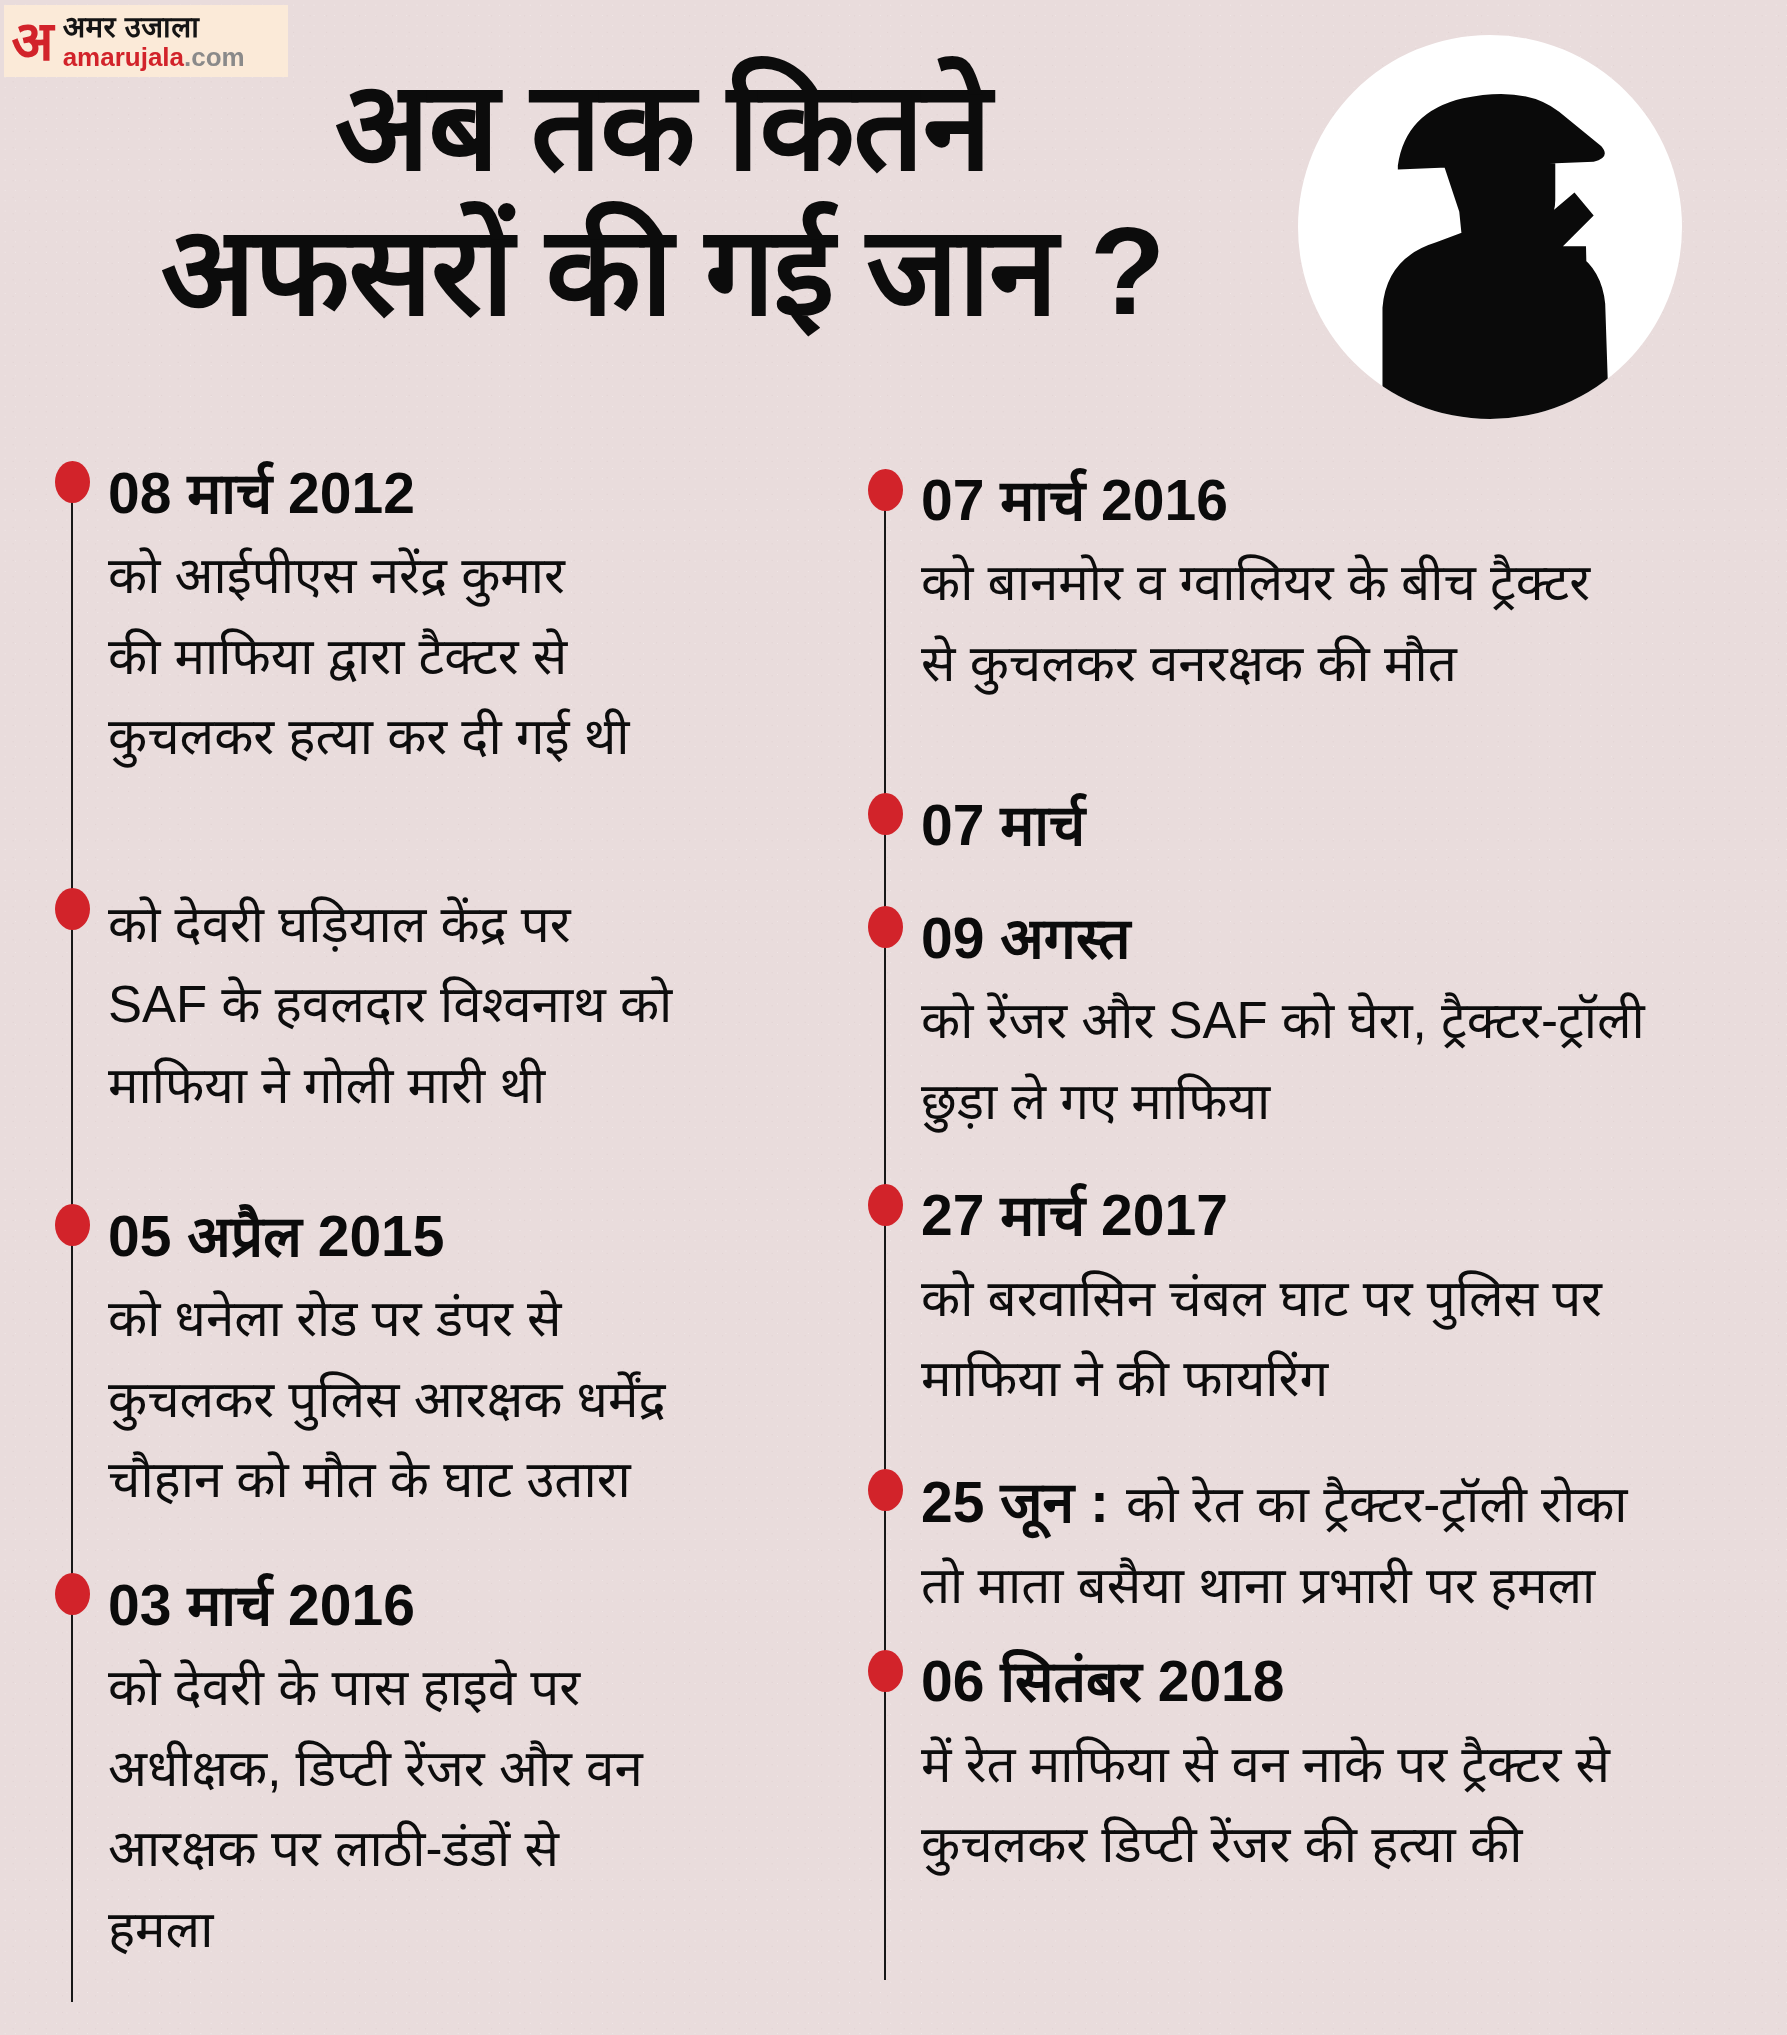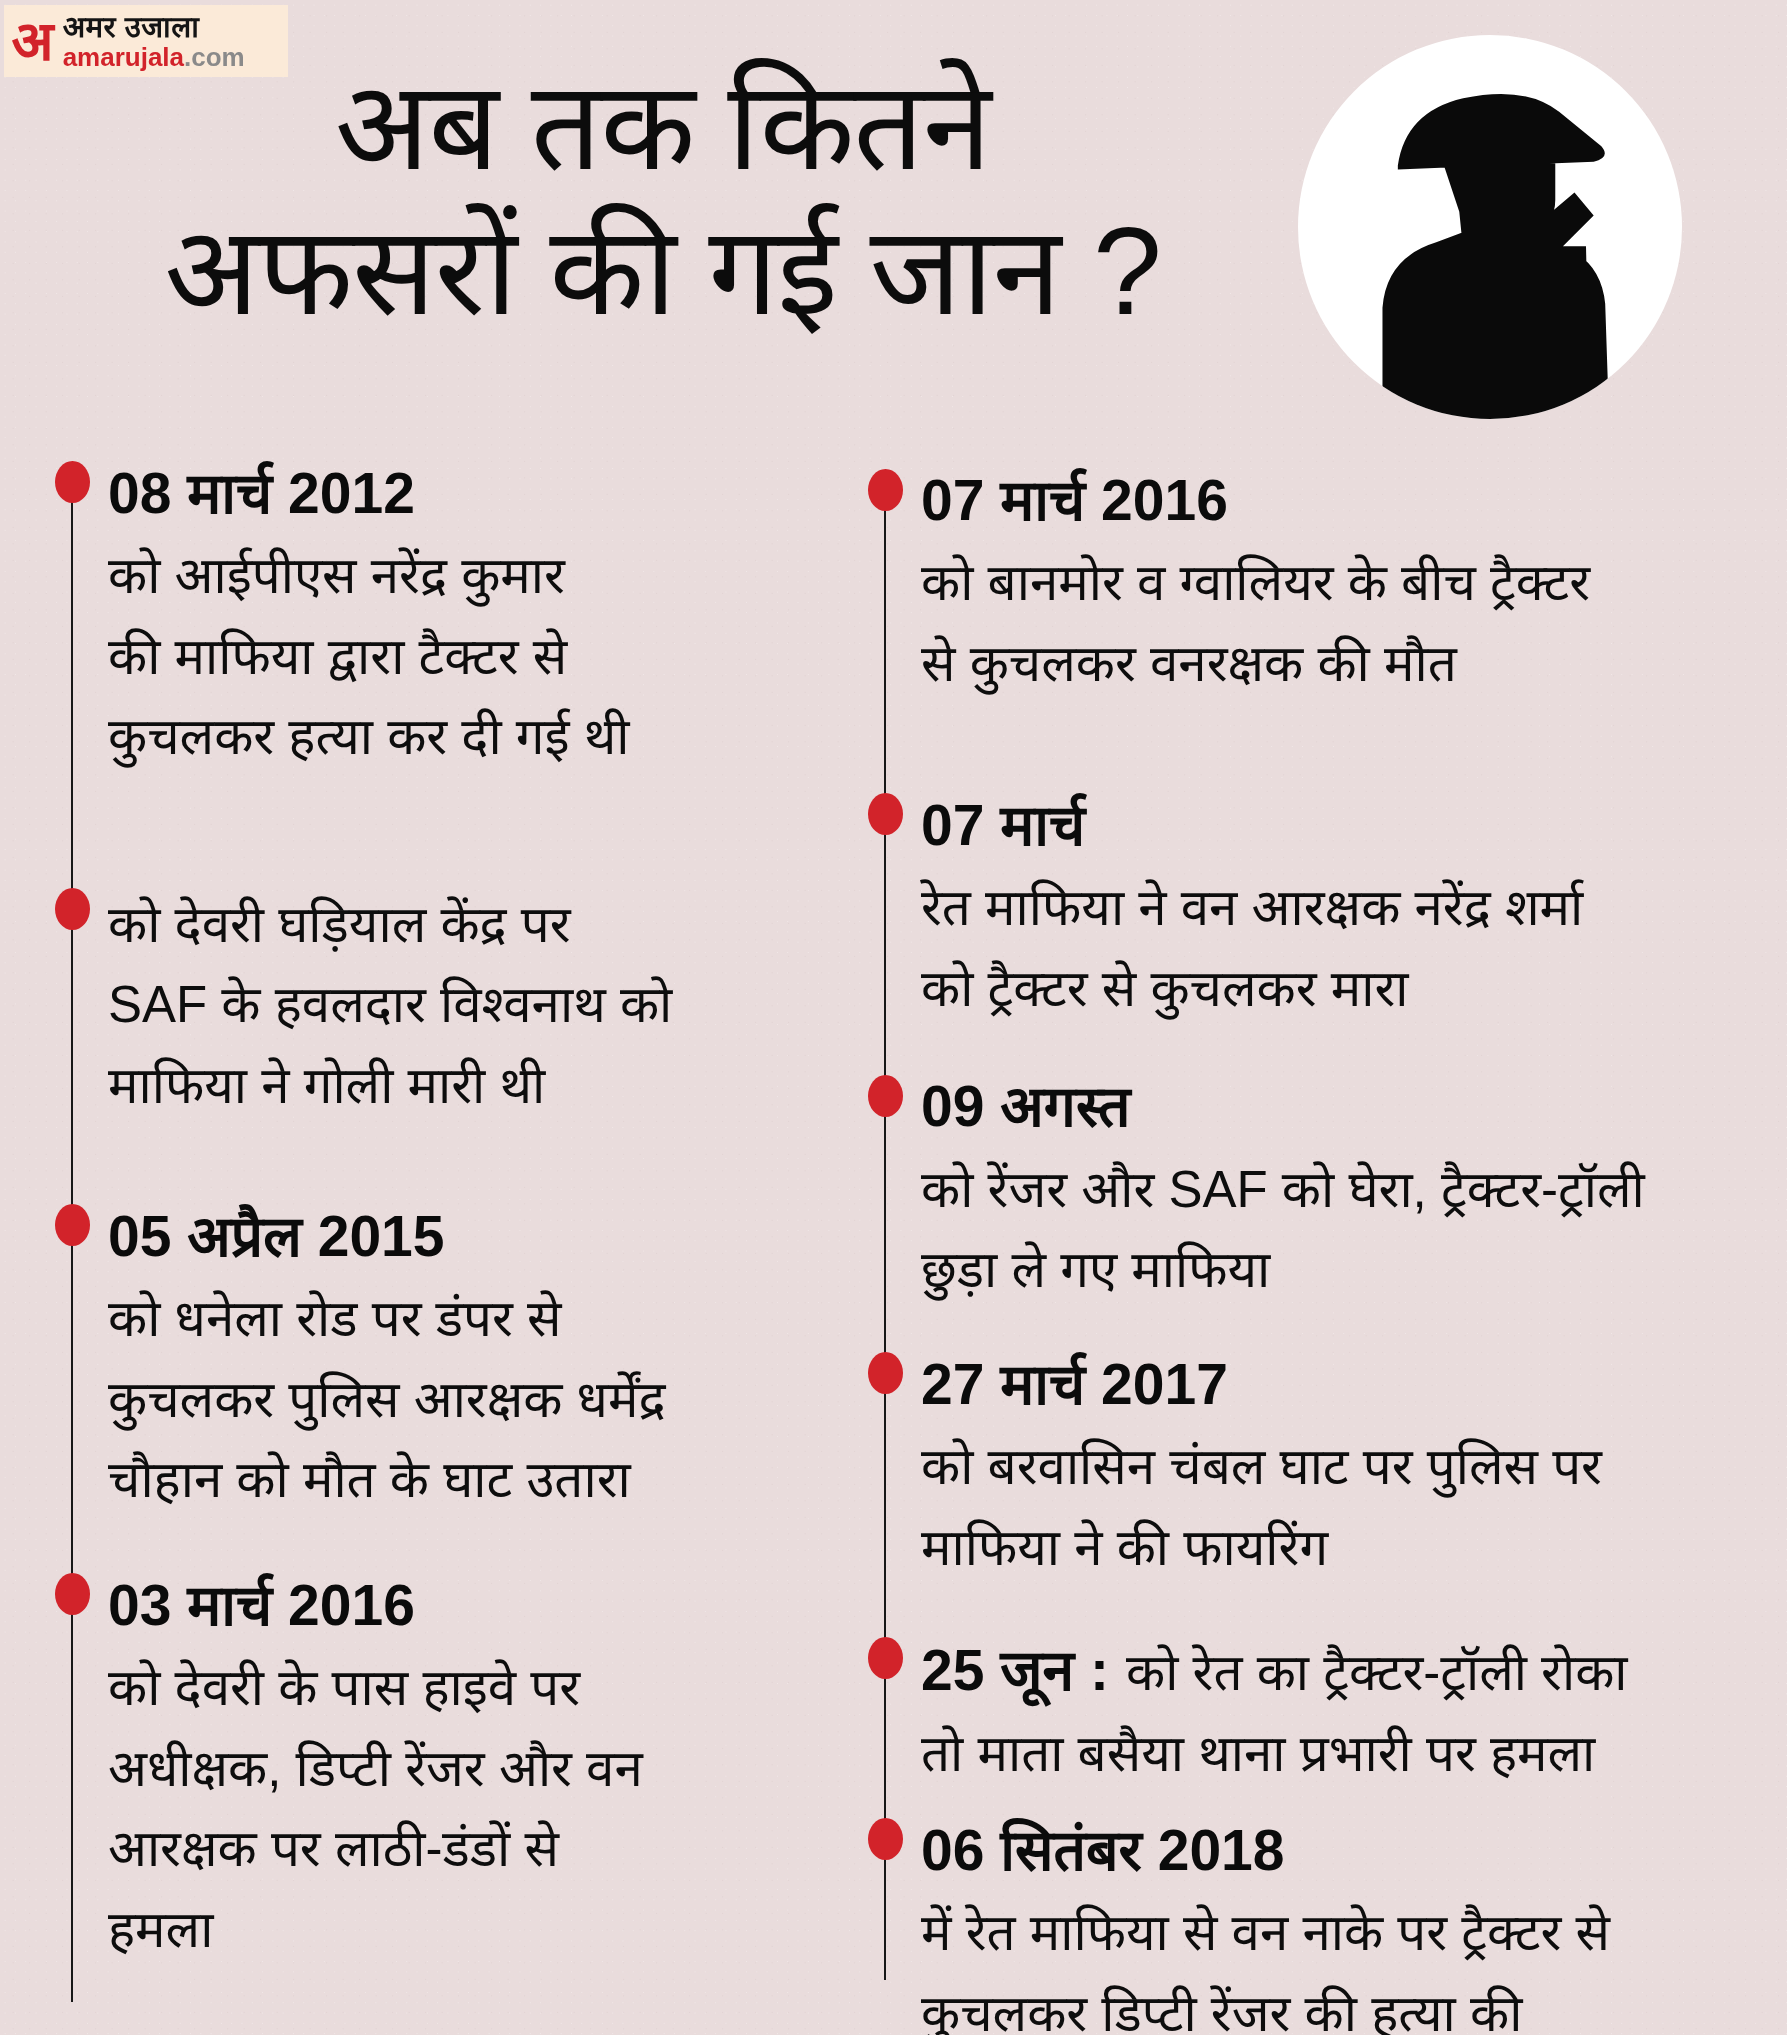--- a/index.html
+++ b/index.html
@@ -22,21 +22,21 @@
   }
   .logo-mark{color:#d2232a;font-size:55px;font-weight:bold;line-height:.95;}
   .logo-lines{display:flex;flex-direction:column;line-height:1;justify-content:center;}
   .logo-name{font-size:29.5px;font-weight:bold;color:#141414;letter-spacing:0.4px;}
   .logo-url{font-size:26px;font-weight:bold;margin-top:2.7px;}
   .logo-site{color:#d2232a;}
   .logo-suffix{color:#8a8a8a;}
   
   .headline{
     position:absolute;left:49px;top:54px;width:1227px;
-    font-size:124px;font-weight:normal;line-height:1.17;
+    font-size:124px;font-weight:bold;line-height:1.17;
     text-align:center;white-space:pre-line;letter-spacing:-1.3px;color:#0c0c0c;
   }
   
   .badge{
     position:absolute;left:1298px;top:35px;width:384px;height:384px;
     border-radius:50%;background:#ffffff;overflow:hidden;
   }
   .badge svg{display:block;width:100%;height:100%;}
   
   .col{position:absolute;top:447px;box-sizing:border-box;}
@@ -125,22 +125,20 @@
   <div class="col col-right">
     <div class="entry">
       <span class="dot"></span>
       <span class="entry-date">07 मार्च 2016</span>
       <span class="entry-text">को बानमोर व ग्वालियर के बीच ट्रैक्टर
 से कुचलकर वनरक्षक की मौत</span>
     </div>
     <div class="entry">
       <span class="dot"></span>
       <span class="entry-date">07 मार्च</span>
-      <span class="entry-text">रेत माफिया ने वन आरक्षक नरेंद्र शर्मा
-को ट्रैक्टर से कुचलकर मारा</span>
     </div>
     <div class="entry">
       <span class="dot"></span>
       <span class="entry-date">09 अगस्त</span>
       <span class="entry-text">को रेंजर और SAF को घेरा, ट्रैक्टर-ट्रॉली
 छुड़ा ले गए माफिया</span>
     </div>
     <div class="entry">
       <span class="dot"></span>
       <span class="entry-date">27 मार्च 2017</span>

